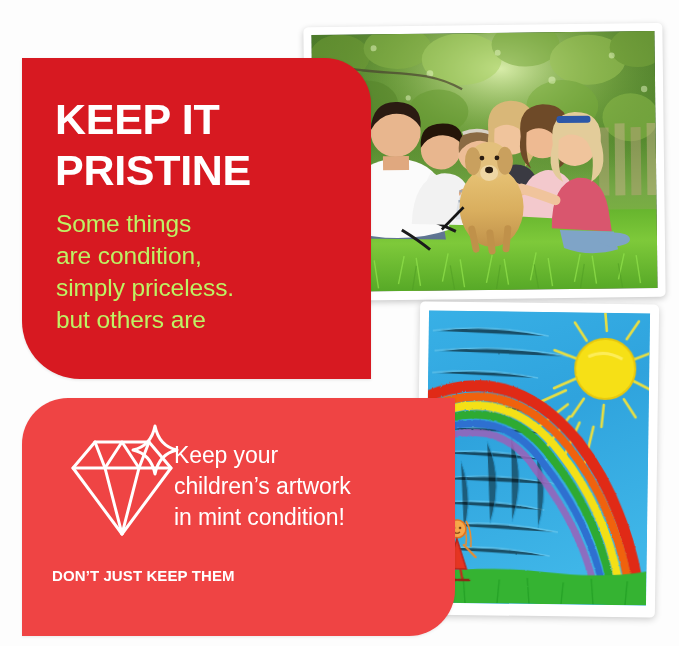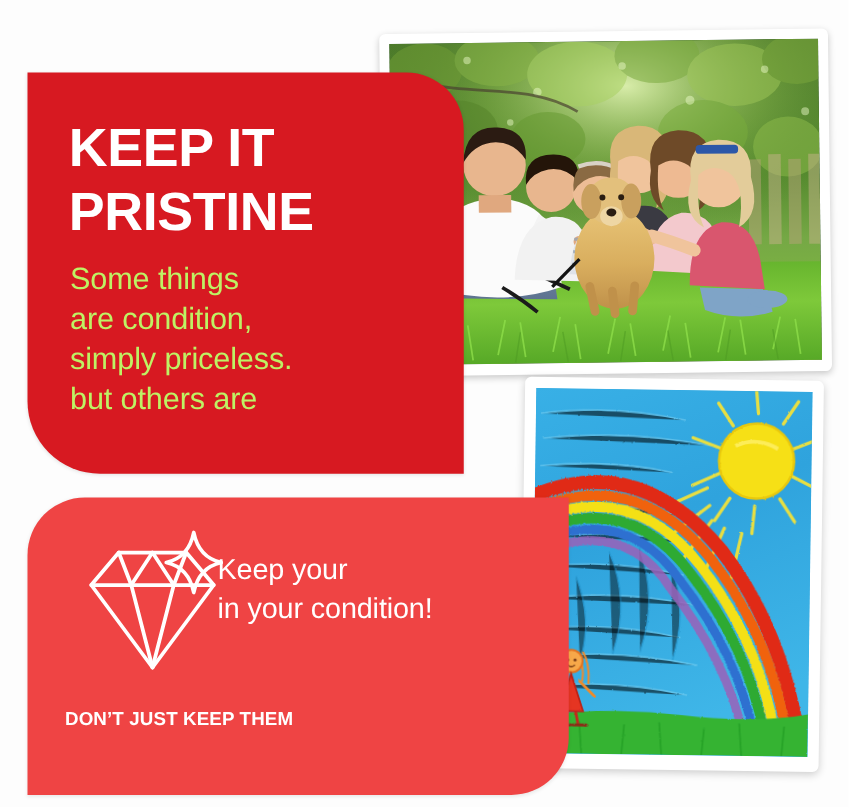--- a/index.html
+++ b/index.html
@@ -440,20 +440,21 @@
         <path d="M6 48 H104"></path>
         <path d="M28 22 L38 48 L55 114"></path>
         <path d="M82 22 L72 48 L55 114"></path>
         <path d="M38 48 L55 22 L72 48"></path>
 
         <path d="M88 6 Q92 26 110 30 Q92 34 88 54 Q84 34 66 30 Q84 26 88 6 Z"></path>
       </svg>
     </div>
     <div class="blue-copy">
       <div>Keep your</div>
-      <div>in your condition!</div>
+      <div>children’s artwork</div>
+      <div>in mint condition!</div>
     </div>
     <div class="blue-cta">
       <div>DON’T JUST KEEP THEM</div>
     </div>
   </div>
 
 </div>
 
 </body></html>

